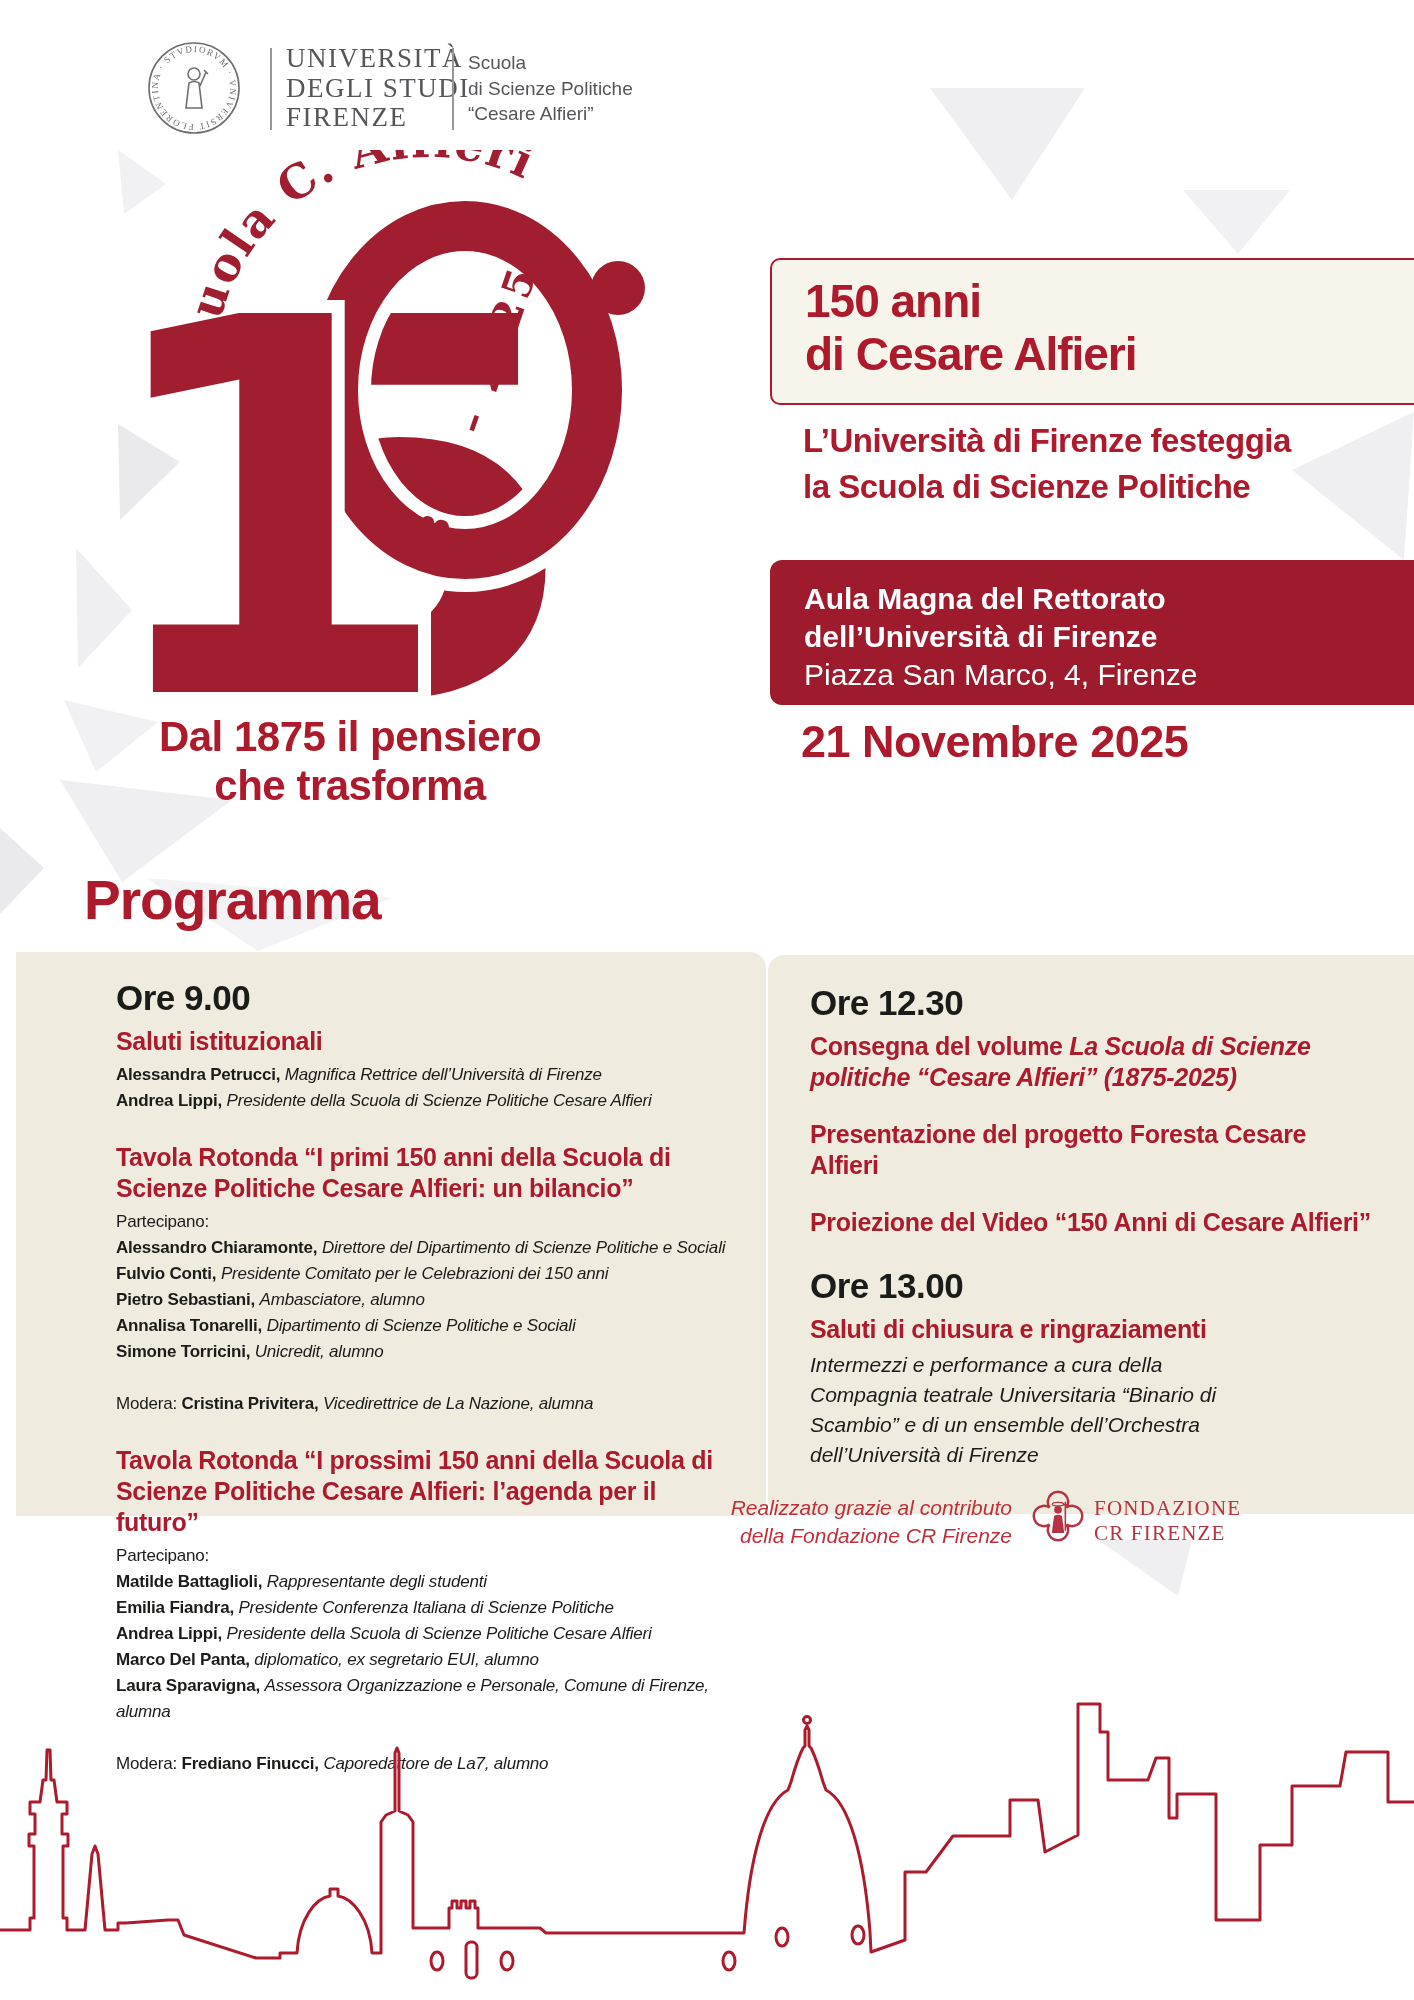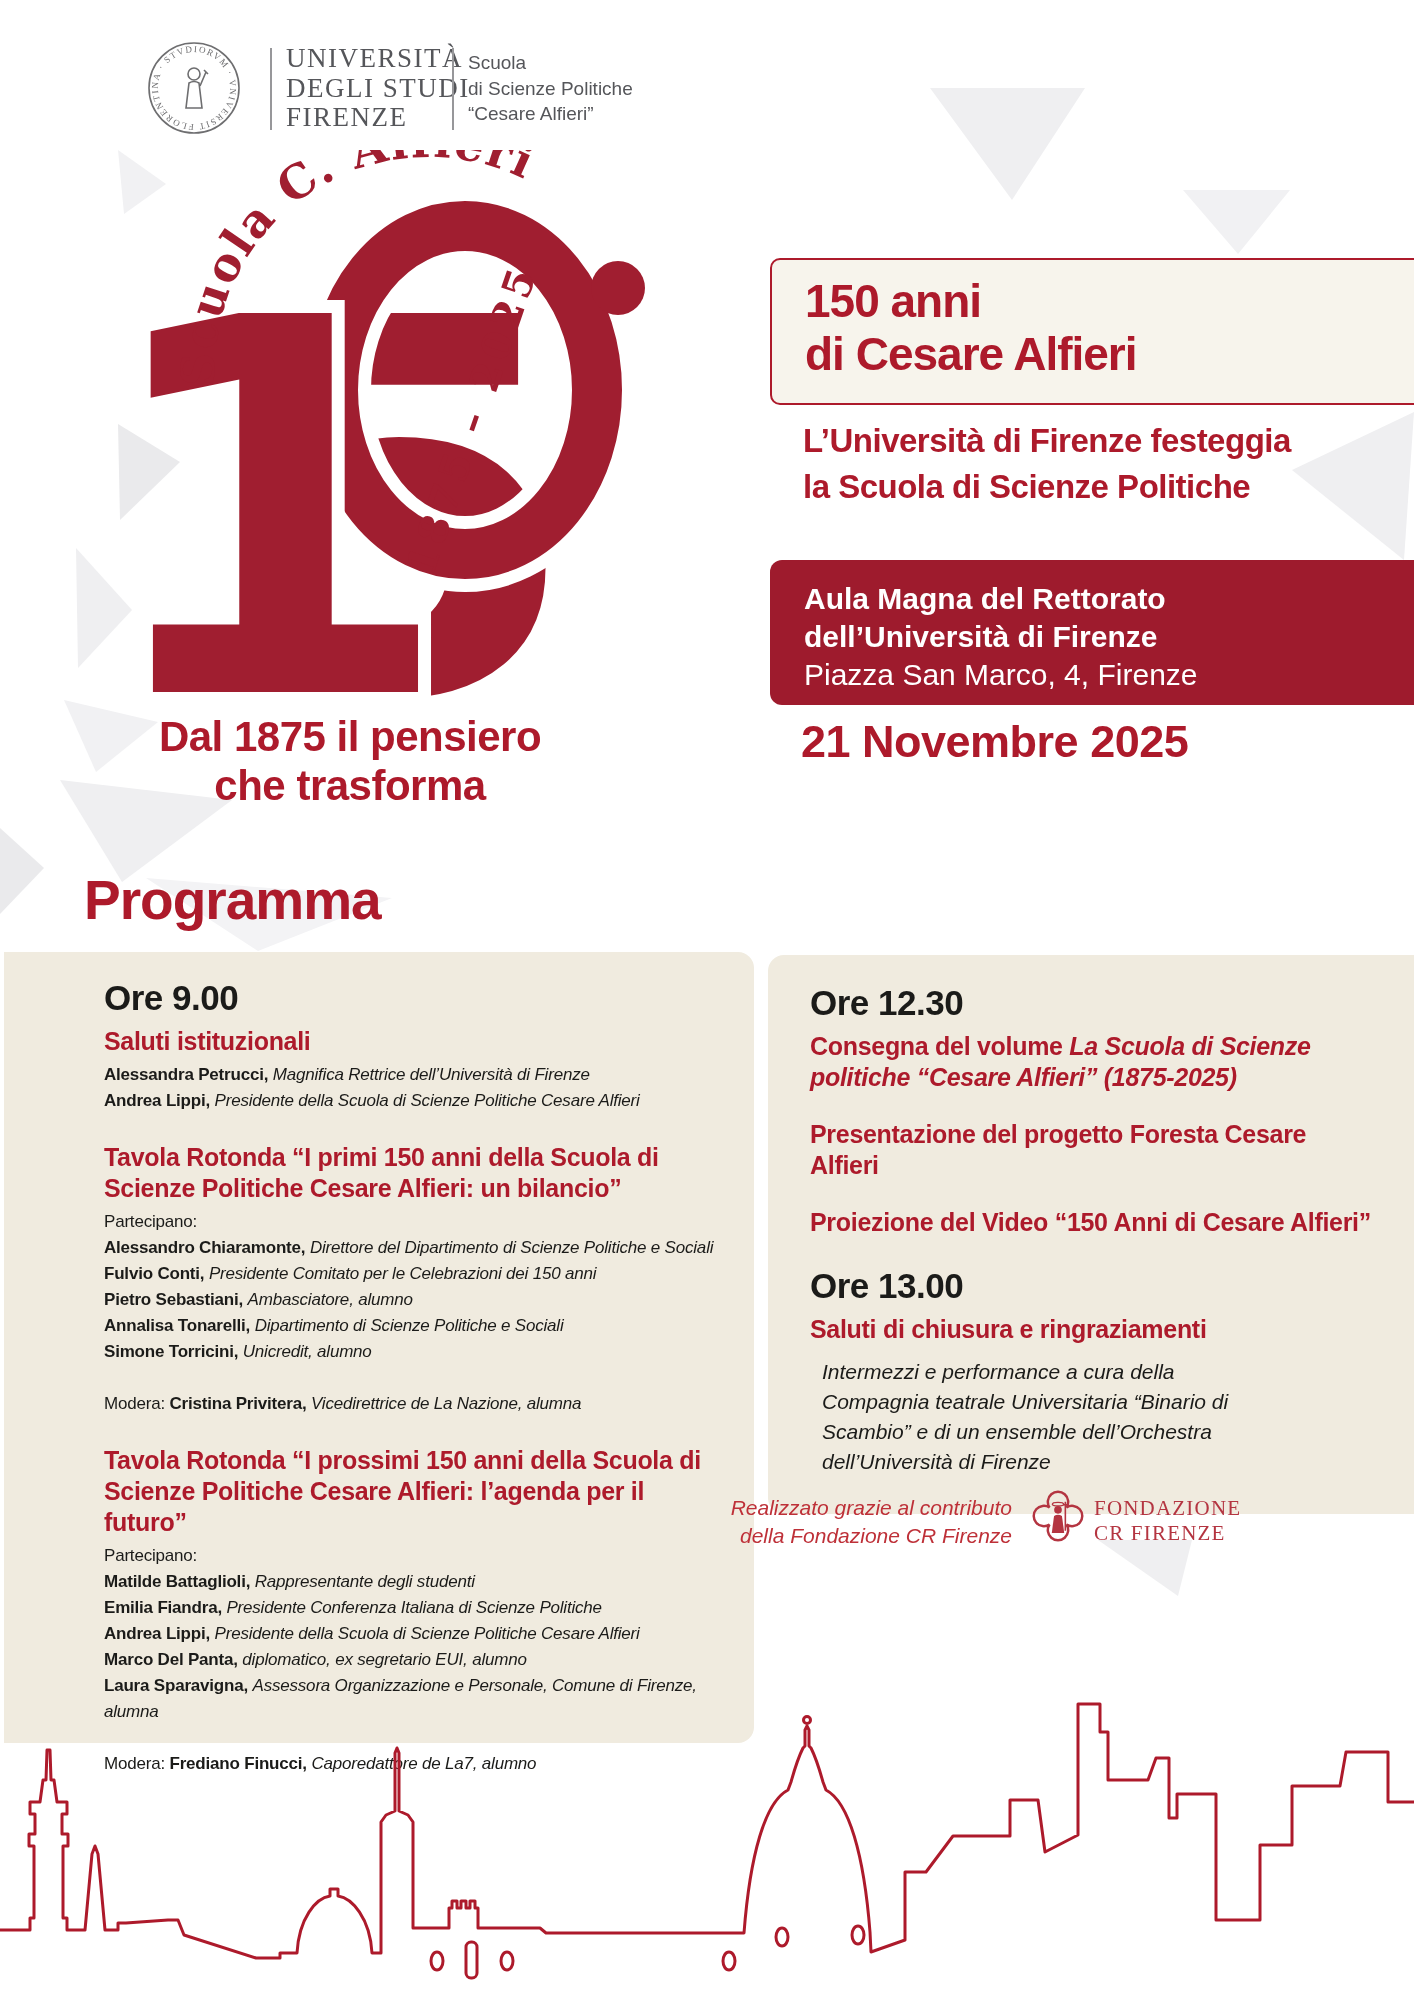--- a/index.html
+++ b/index.html
@@ -29,31 +29,31 @@
              border-radius:10px;box-sizing:border-box;z-index:1;}
   .title-box-inner{padding:15px 0 0 33px;color:#AD1A2B;font-weight:700;font-size:46px;line-height:53px;letter-spacing:-1px;}
   .subtitle{left:803px;top:418px;color:#AD1A2B;font-weight:700;font-size:33px;line-height:46px;letter-spacing:-0.5px;z-index:1;}
   .venue-box{left:770px;top:560px;width:708px;height:145px;background:#9E1B2D;border-radius:12px 0 0 12px;
              box-sizing:border-box;padding:20px 0 0 34px;color:#ffffff;font-size:30px;line-height:38px;z-index:1;}
   .venue-box .bold{font-weight:700;}
   .date{left:801px;top:716px;color:#AD1A2B;font-weight:700;font-size:45px;letter-spacing:-0.5px;z-index:1;}
   
   .prog-heading{left:84px;top:868px;color:#AD1A2B;font-weight:700;font-size:55px;letter-spacing:-1px;z-index:1;}
   .panel{position:absolute;background:#F0EBDF;z-index:1;box-sizing:border-box;}
-  .panel-left{left:4px;top:952px;width:750px;height:791px;border-radius:0 16px 16px 0;padding:26px 26px 0 100px;}
+  .panel-left{left:16px;top:952px;width:750px;height:564px;border-radius:0 16px 16px 0;padding:26px 26px 0 100px;}
   .panel-right{left:768px;top:955px;width:646px;height:559px;border-radius:16px 0 0 16px;padding:28px 40px 0 42px;}
   .time{font-size:35px;font-weight:700;color:#1B1B19;margin:0 0 8px 0;letter-spacing:-0.5px;}
   .rtitle{font-size:25px;line-height:31px;font-weight:700;color:#AD1A2B;margin:0 0 5px 0;letter-spacing:-0.3px;}
   .line{font-size:17px;line-height:26px;color:#1B1B19;margin:0;letter-spacing:-0.2px;}
   .line b{font-weight:700;}
   .line i,.ital{font-style:italic;}
   .gap28{margin-top:28px;} .gap26{margin-top:26px;}
   .consegna{max-width:560px;}
   .acura{font-size:22px;font-weight:700;color:#1B1B19;margin:2px 0 0 0;letter-spacing:-0.3px;}
-  .intermezzi{font-style:italic;font-size:21px;line-height:30px;color:#1B1B19;max-width:455px;margin:12px;}
+  .intermezzi{font-style:italic;font-size:21px;line-height:30px;color:#1B1B19;max-width:455px;margin:0;}
   
   .credit{left:640px;top:1494px;width:372px;text-align:right;font-style:italic;font-size:21px;line-height:28px;
           color:#BE3038;z-index:1;}
   .fond-icon{left:1032px;top:1486px;width:52px;height:60px;z-index:1;}
   .fond-word{left:1094px;top:1496px;font-family:"Liberation Serif",serif;font-size:21px;line-height:25px;
              letter-spacing:1.2px;color:#B43541;z-index:1;}
   .skyline{left:0;top:1690px;width:1414px;height:310px;z-index:1;}
 </style>
 </head>
 <body>

